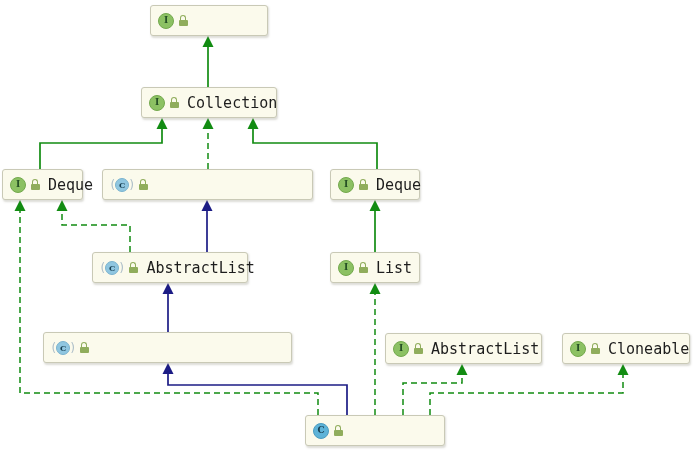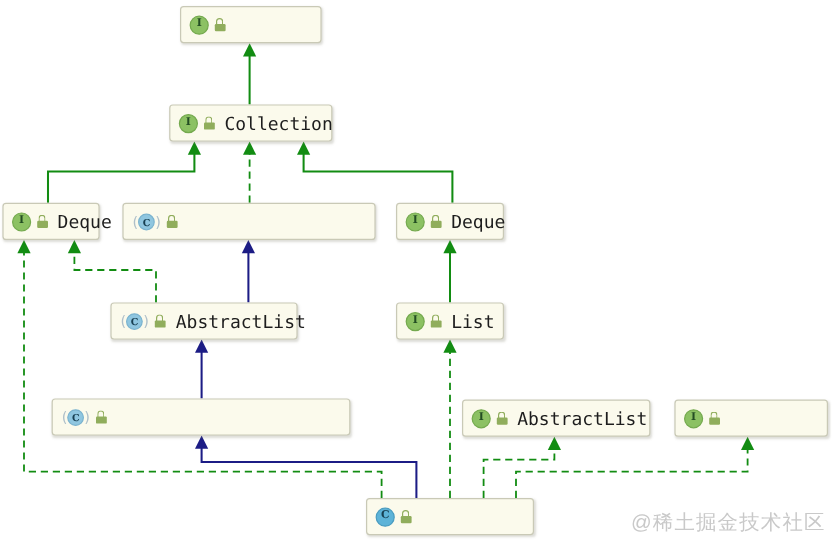--- a/index.html
+++ b/index.html
@@ -117,20 +117,20 @@
         <span class="lock-icon"></span>
       </div>
       <div class="node" style="left: 385px; top: 333px; width: 157px; height: 31px;">
         <span class="type-icon interface">I</span>
         <span class="lock-icon"></span>
         <span class="node-label">AbstractList</span>
       </div>
       <div class="node" style="left: 562px; top: 333px; width: 128px; height: 31px;">
         <span class="type-icon interface">I</span>
         <span class="lock-icon"></span>
+        <span class="node-label">Cloneable</span>
       </div>
       <div class="node" style="left: 305px; top: 415px; width: 140px; height: 31px;">
         <span class="type-icon class">C</span>
         <span class="lock-icon"></span>
       </div>
     </div>
-  <div class="watermark">@稀土掘金技术社区</div>
 </div>
 
 </body></html>

